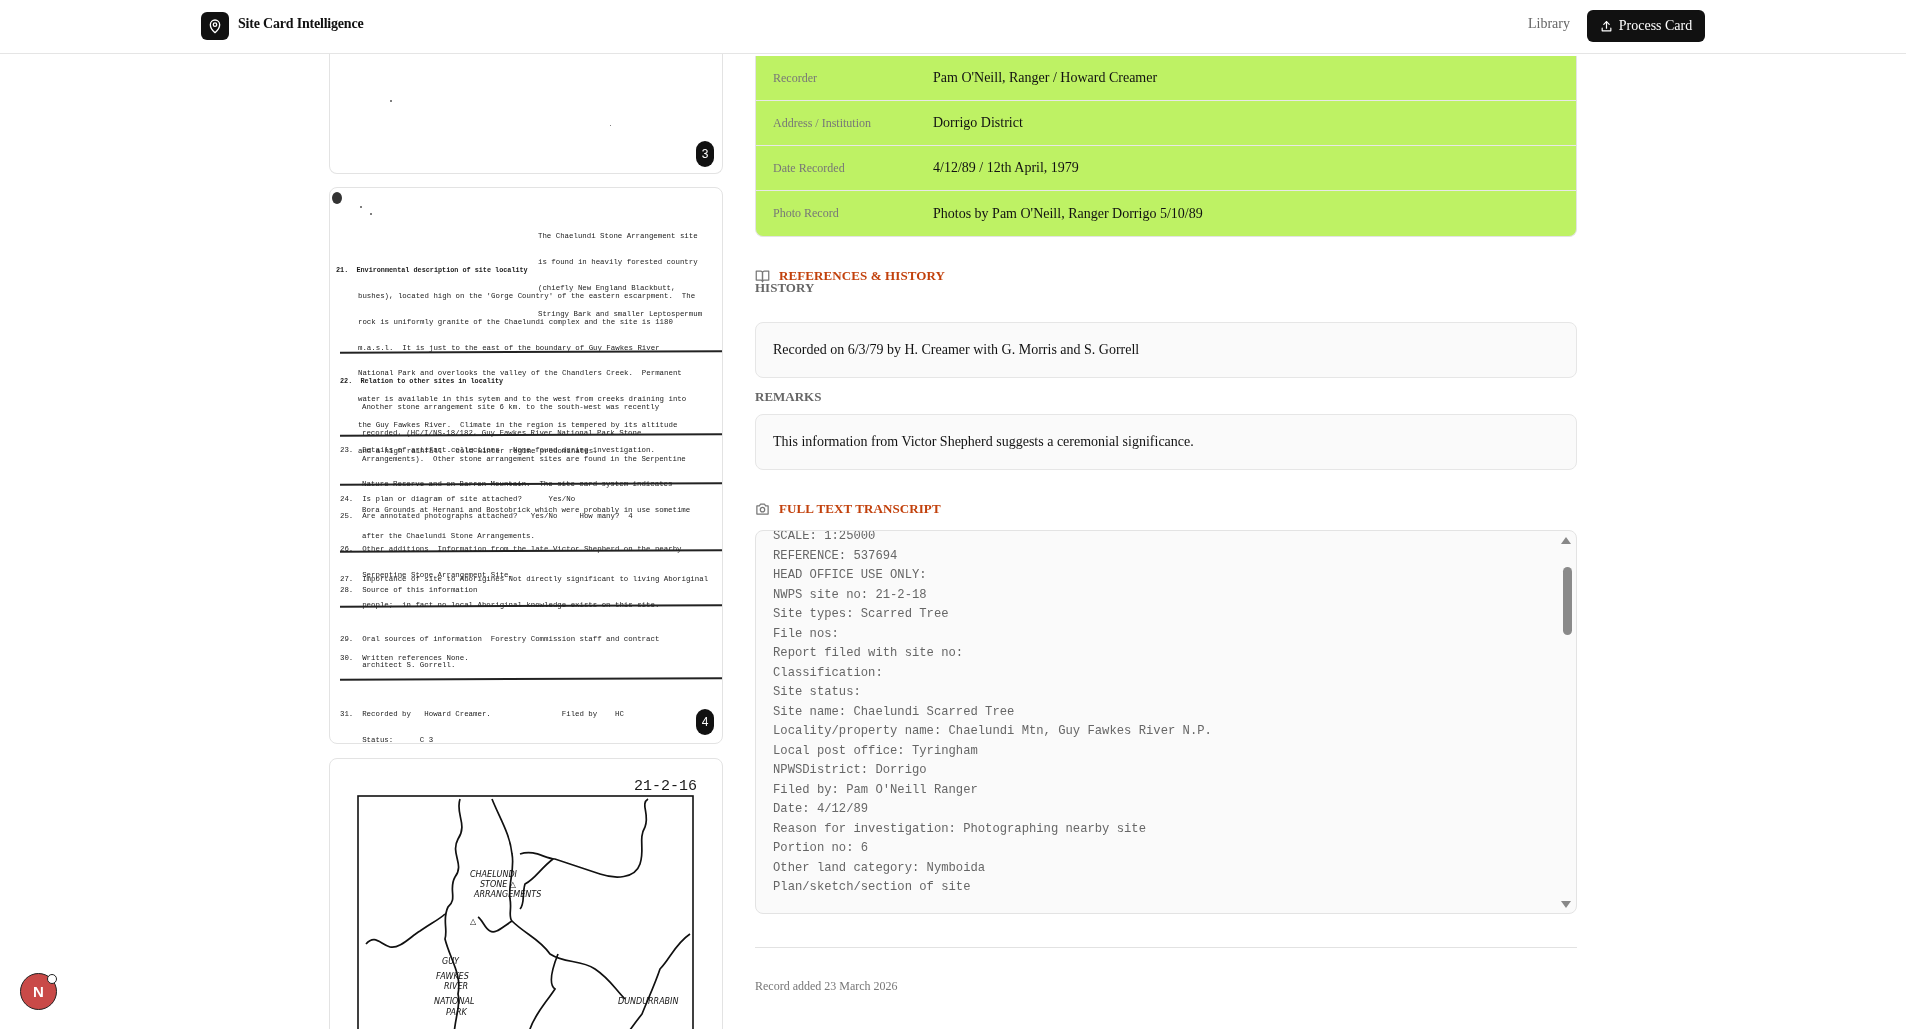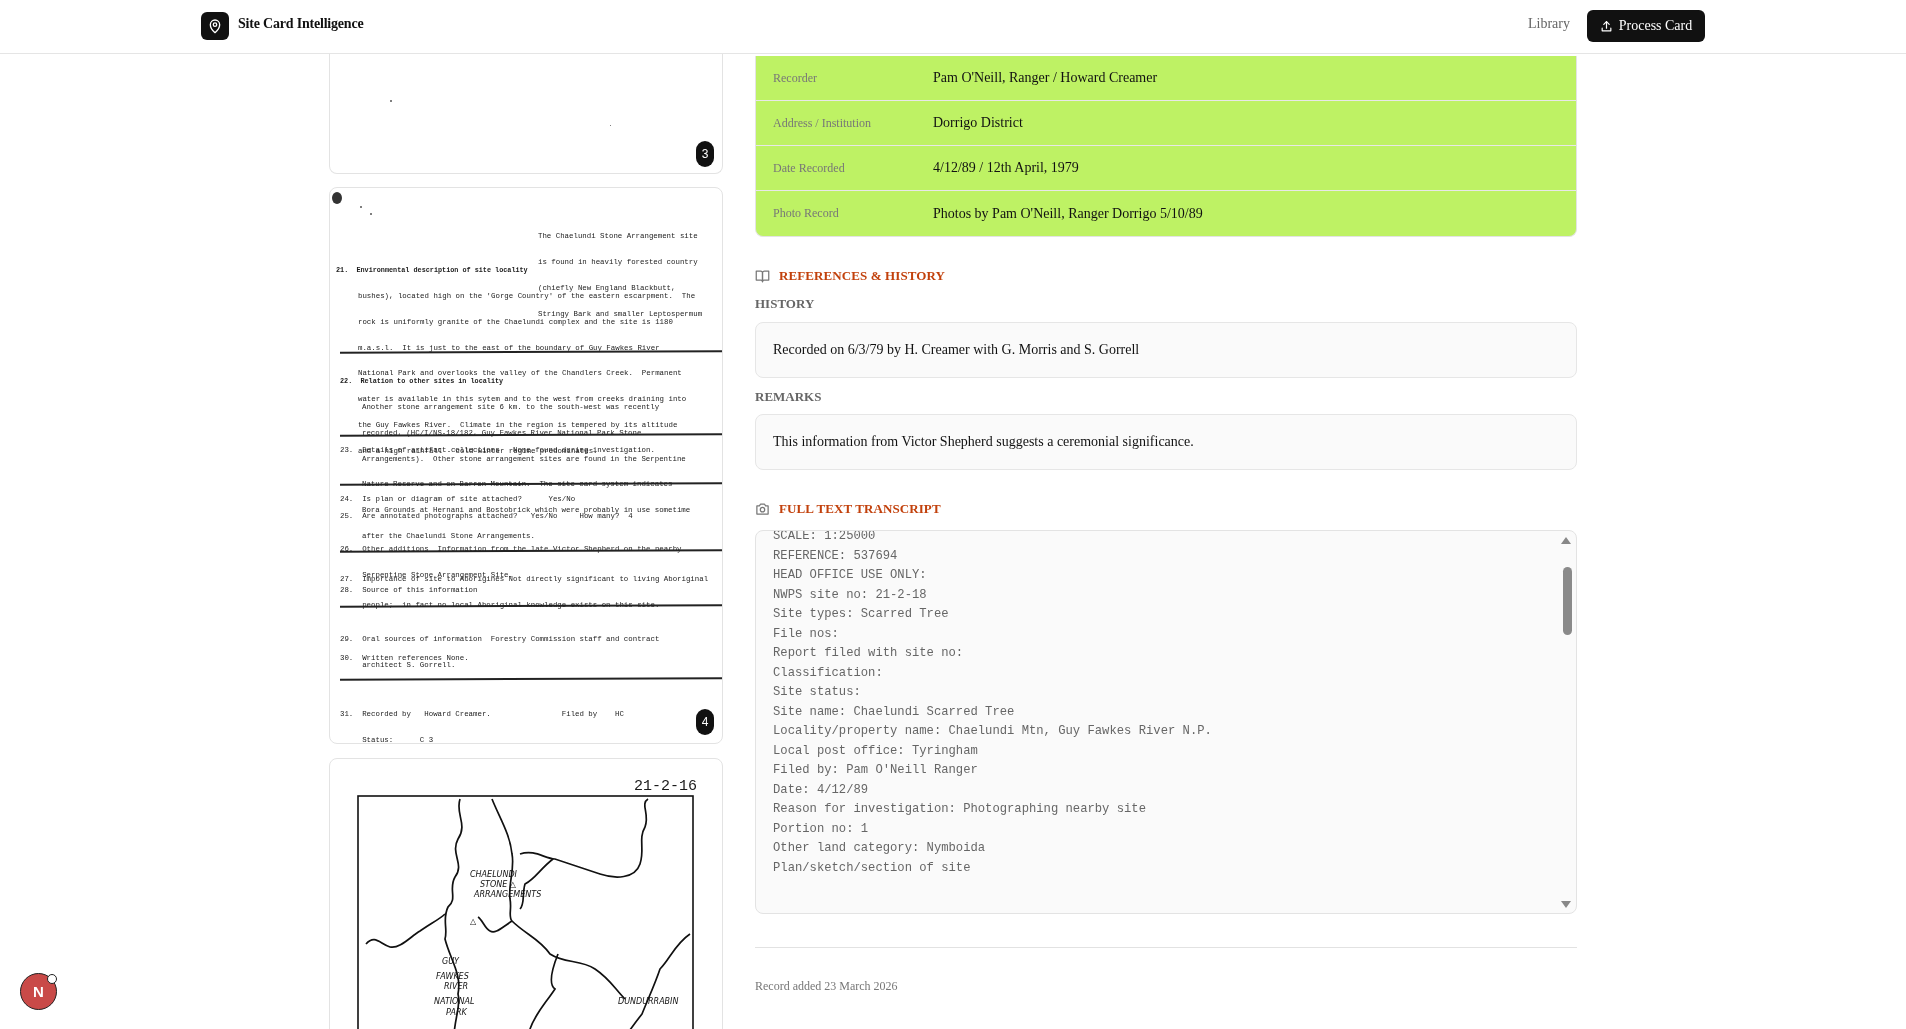--- a/index.html
+++ b/index.html
@@ -187,21 +187,21 @@
   </div>
 </div>
 
 <div class="section-head" style="top:268px;">
   <svg width="15" height="14" viewBox="0 0 24 22" fill="none" stroke="#777" stroke-width="2" stroke-linejoin="round">
     <path d="M2 3h7a3 3 0 0 1 3 3v14a2.5 2.5 0 0 0-2.5-2.5H2z"></path>
     <path d="M22 3h-7a3 3 0 0 0-3 3v14a2.5 2.5 0 0 1 2.5-2.5H22z"></path>
   </svg>
   <span>REFERENCES &amp; HISTORY</span>
 </div>
-<div class="sub-label" style="top:296px;">HISTORY</div>
+<div class="sub-label" style="top:280px;">HISTORY</div>
 <div class="note-box" style="top:322px;">
   <span>Recorded on 6/3/79 by H. Creamer with G. Morris and S. Gorrell</span>
 </div>
 <div class="sub-label" style="top:389px;">REMARKS</div>
 <div class="note-box" style="top:414px;">
   <span>This information from Victor Shepherd suggests a ceremonial significance.</span>
 </div>
 
 <div class="section-head" style="top:501px;">
   <svg width="15" height="14" viewBox="0 0 24 22" fill="none" stroke="#777" stroke-width="2" stroke-linejoin="round">
@@ -217,24 +217,25 @@
     <div class="t-line">HEAD OFFICE USE ONLY:</div>
     <div class="t-line">NWPS site no: 21-2-18</div>
     <div class="t-line">Site types: Scarred Tree</div>
     <div class="t-line">File nos:</div>
     <div class="t-line">Report filed with site no:</div>
     <div class="t-line">Classification:</div>
     <div class="t-line">Site status:</div>
     <div class="t-line">Site name: Chaelundi Scarred Tree</div>
     <div class="t-line">Locality/property name: Chaelundi Mtn, Guy Fawkes River N.P.</div>
     <div class="t-line">Local post office: Tyringham</div>
+    <div class="t-line">NPWSDistrict: Dorrigo</div>
     <div class="t-line">Filed by: Pam O'Neill Ranger</div>
     <div class="t-line">Date: 4/12/89</div>
     <div class="t-line">Reason for investigation: Photographing nearby site</div>
-    <div class="t-line">Portion no: 1</div>
+    <div class="t-line">Portion no: 6</div>
     <div class="t-line">Other land category: Nymboida</div>
     <div class="t-line">Plan/sketch/section of site</div>
   </div>
   <div class="sb-up"></div>
   <div class="sb-thumb"></div>
   <div class="sb-down"></div>
 </div>
 
 <div class="divider"></div>
 <div class="record-added">Record added 23 March 2026</div>

